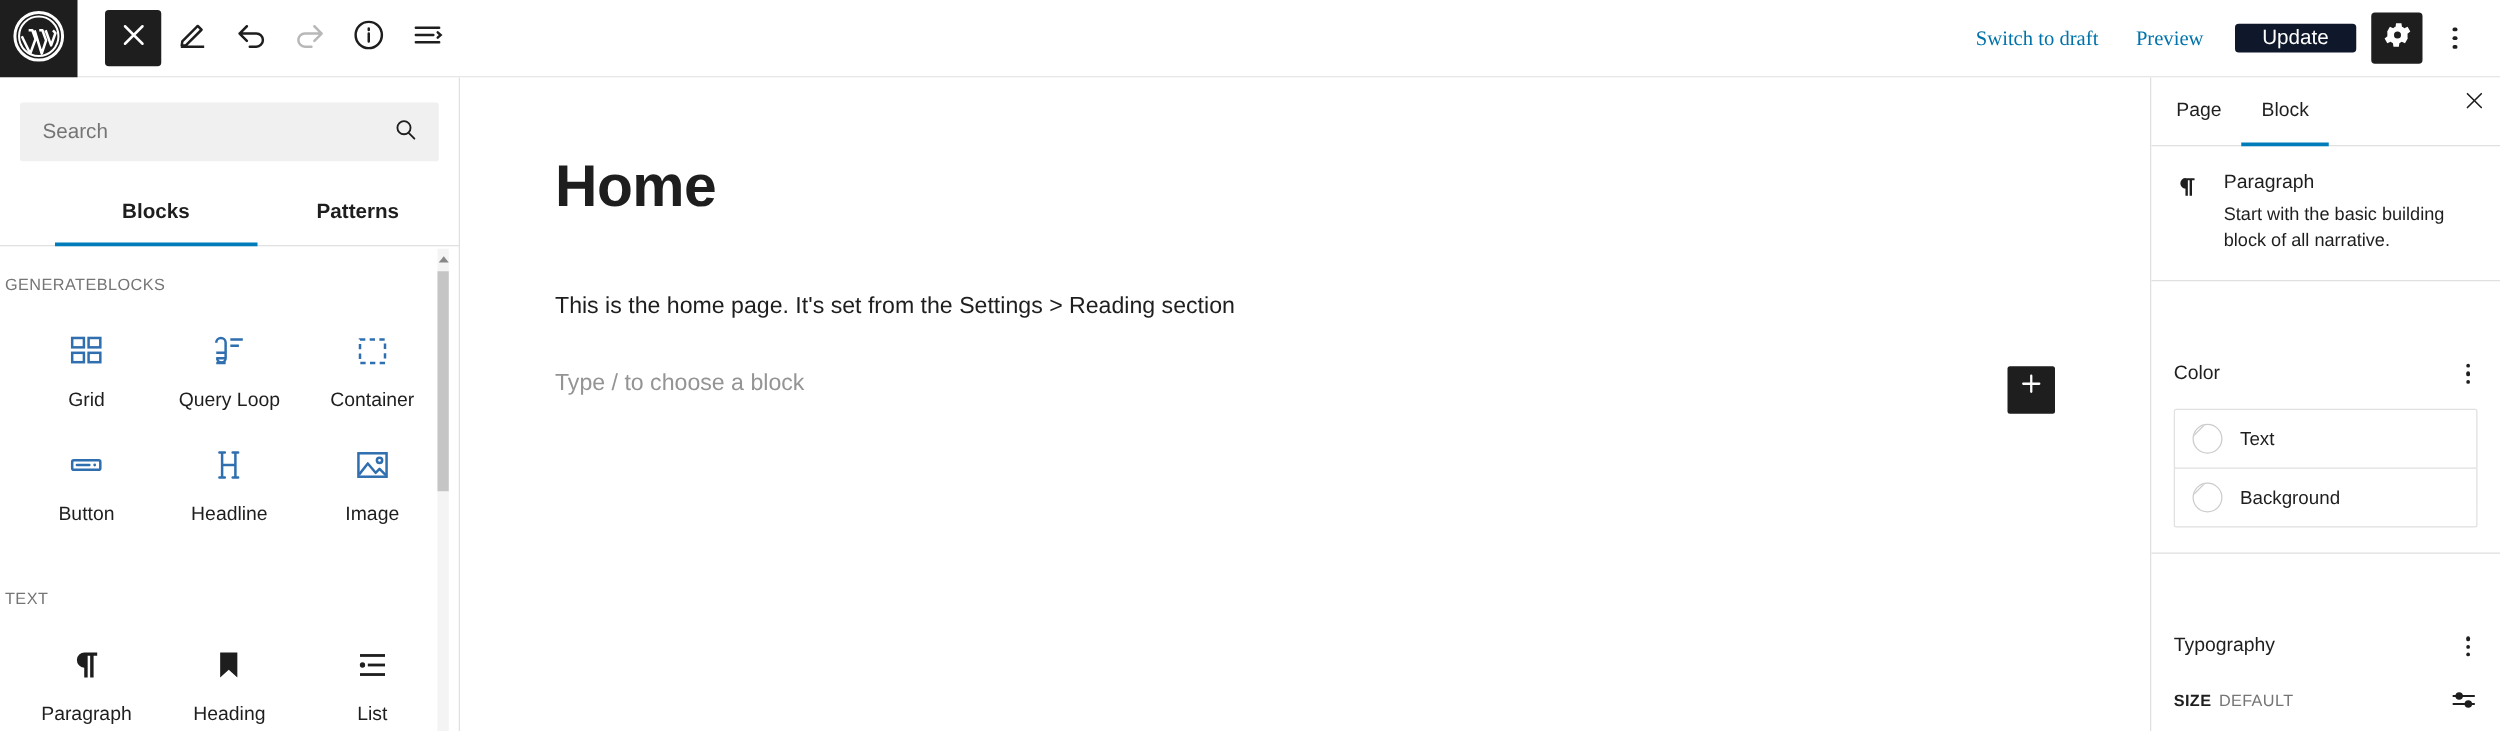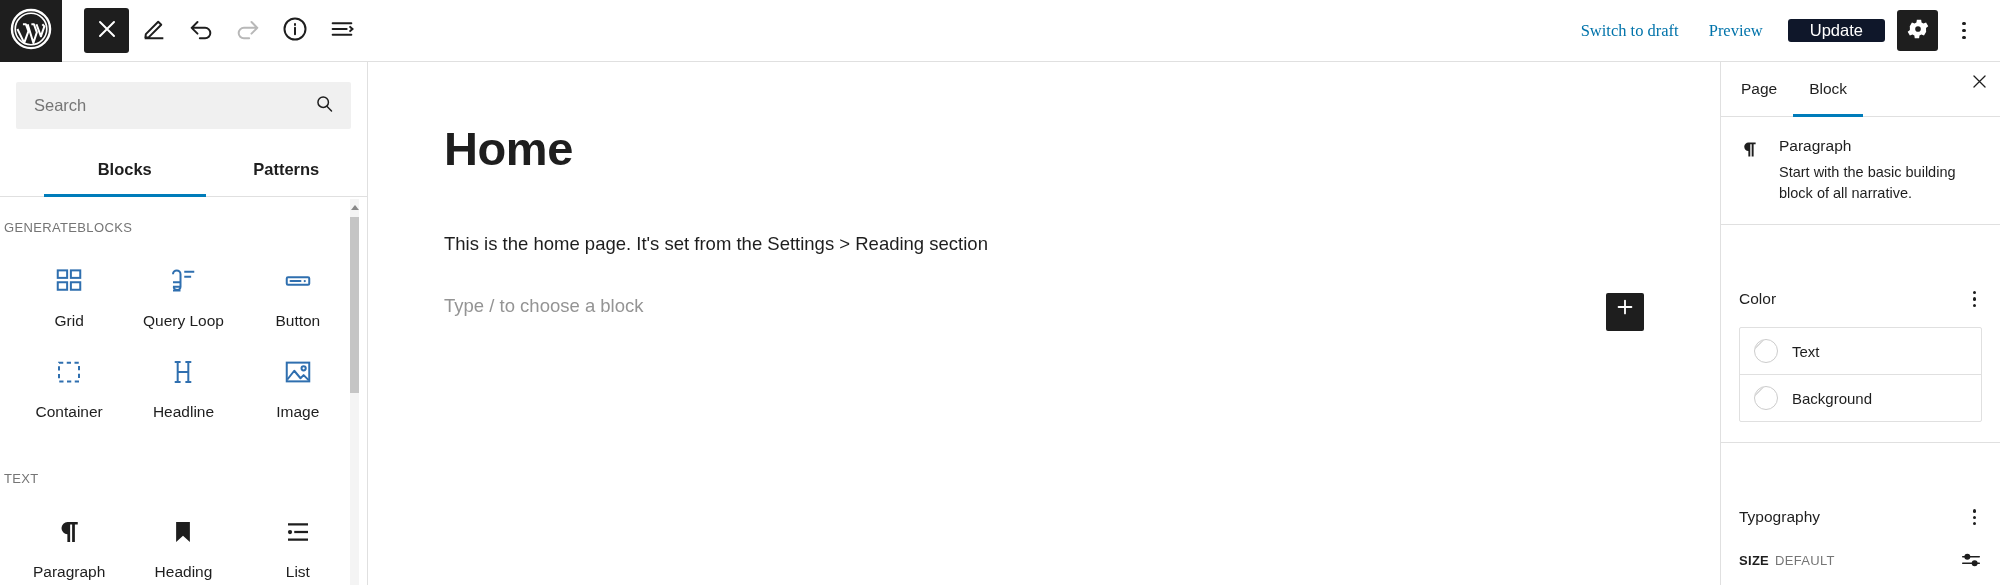--- a/index.html
+++ b/index.html
@@ -359,34 +359,34 @@
               <svg viewBox="0 0 24 24">
                   <path d="M13 4.5 H21 M13 8.5 H18.5 M4 6.5 a3 3 0 1 1 6 0 v10 a2.7 2.7 0 1 1-5.4 0"></path>
                   <path d="M4 13 H10 M4 16.5 H10 M4 19.5 H10"></path>
                 </svg>
             </span>
             <span class="block-label">Query Loop</span>
           </div>
           <div class="block-item">
             <span class="block-icon blue">
               <svg viewBox="0 0 24 24">
+                  <rect x="4" y="4.5" width="16" height="15" stroke-dasharray="3.4 2.8"></rect>
+                </svg>
+            </span>
+            <span class="block-label">Container</span>
+          </div>
+          <div class="block-item">
+            <span class="block-icon blue">
+              <svg viewBox="0 0 24 24">
                   <rect x="3" y="9" width="18" height="6" rx="1"></rect>
                   <path d="M6 12 H14" stroke-linecap="round"></path>
                   <circle cx="17.4" cy="12" r="0.9" fill="#2f6faf" stroke="none"></circle>
                 </svg>
             </span>
             <span class="block-label">Button</span>
-          </div>
-          <div class="block-item">
-            <span class="block-icon blue">
-              <svg viewBox="0 0 24 24">
-                  <rect x="4" y="4.5" width="16" height="15" stroke-dasharray="3.4 2.8"></rect>
-                </svg>
-            </span>
-            <span class="block-label">Container</span>
           </div>
           <div class="block-item">
             <span class="block-icon blue">
               <svg viewBox="0 0 24 24">
                   <path d="M6 4 H9.5 M6 20 H9.5 M14.5 4 H18 M14.5 20 H18 M7.75 4 V20 M16.25 4 V20 M7.75 12 H16.25" stroke-linecap="round"></path>
                 </svg>
             </span>
             <span class="block-label">Headline</span>
           </div>
           <div class="block-item">

